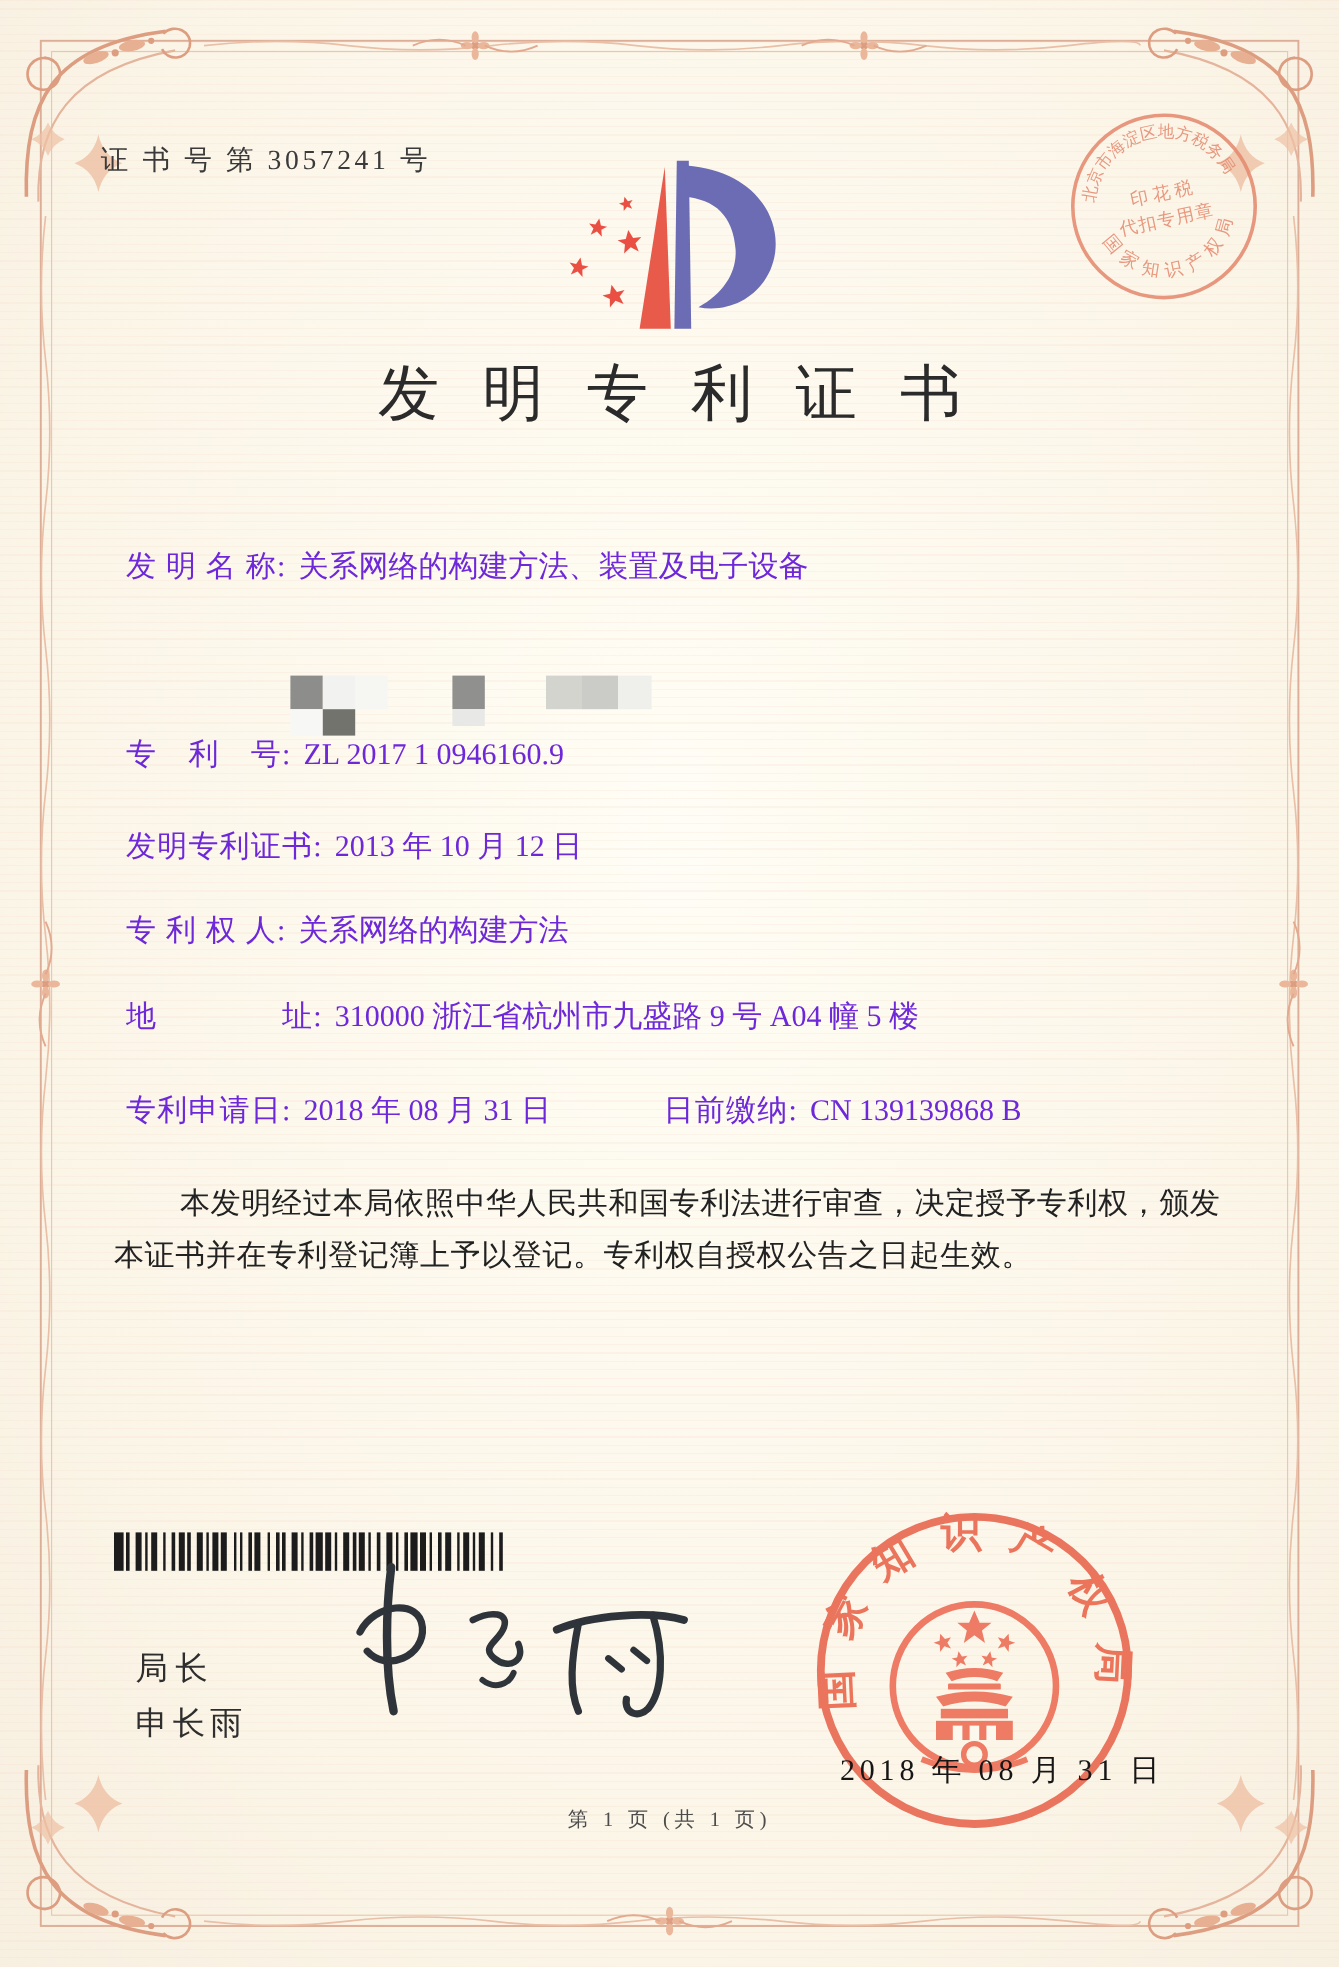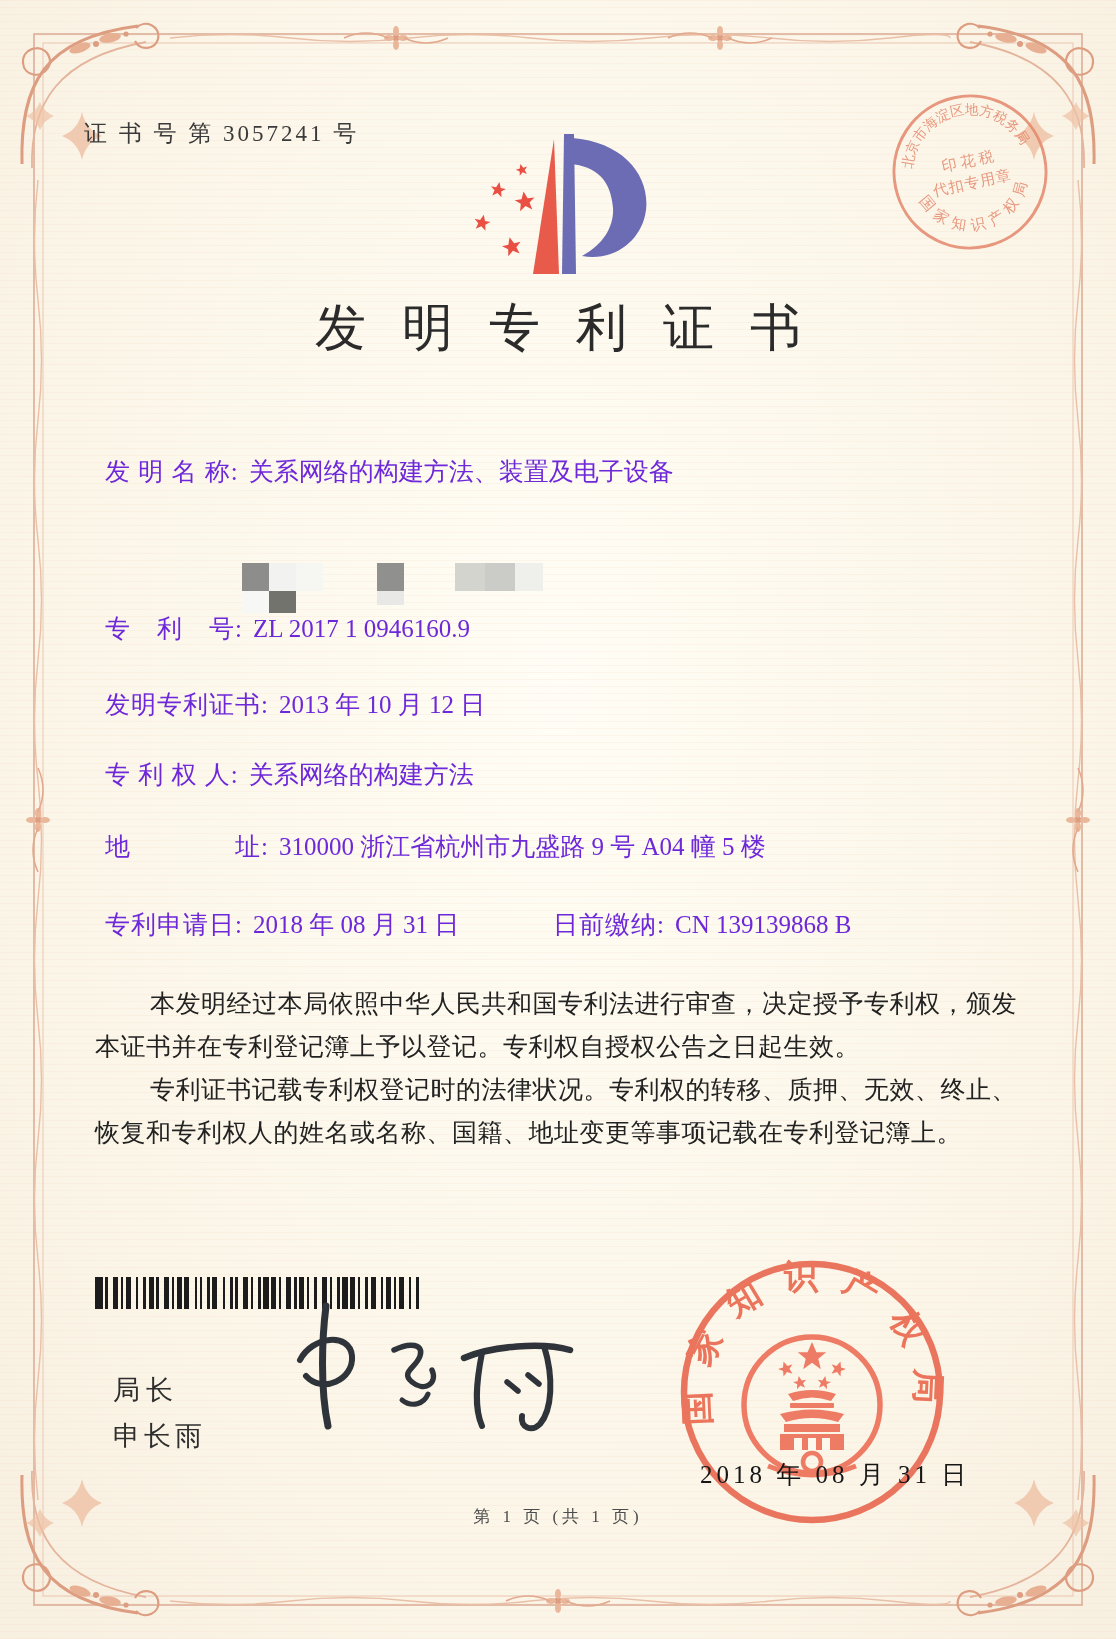--- a/index.html
+++ b/index.html
@@ -148,21 +148,20 @@
 </div>
 <div class="abs row" id="row-grant-date">
   <span class="lbl">专利申请日:</span><span class="val">2018 年 08 月 31 日</span>
 </div>
 <div class="abs row" id="row-grant-no">
   <span class="lbl">日前缴纳:</span><span class="val">CN 139139868 B</span>
 </div>
 
 <div class="abs" id="paras">
   <p>本发明经过本局依照中华人民共和国专利法进行审查，决定授予专利权，颁发本证书并在专利登记簿上予以登记。专利权自授权公告之日起生效。</p>
-  <p>专利证书记载专利权登记时的法律状况。专利权的转移、质押、无效、终止、恢复和专利权人的姓名或名称、国籍、地址变更等事项记载在专利登记簿上。</p>
 </div>
 
 <div class="abs" id="barcode">
     <span style="width: 2.34375%; background: rgb(28, 28, 28);"></span>
     <span style="width: 0.78125%; background: transparent;"></span>
     <span style="width: 0.78125%; background: rgb(28, 28, 28);"></span>
     <span style="width: 1.5625%; background: transparent;"></span>
     <span style="width: 1.5625%; background: rgb(28, 28, 28);"></span>
     <span style="width: 0.78125%; background: transparent;"></span>
     <span style="width: 0.78125%; background: rgb(28, 28, 28);"></span>

